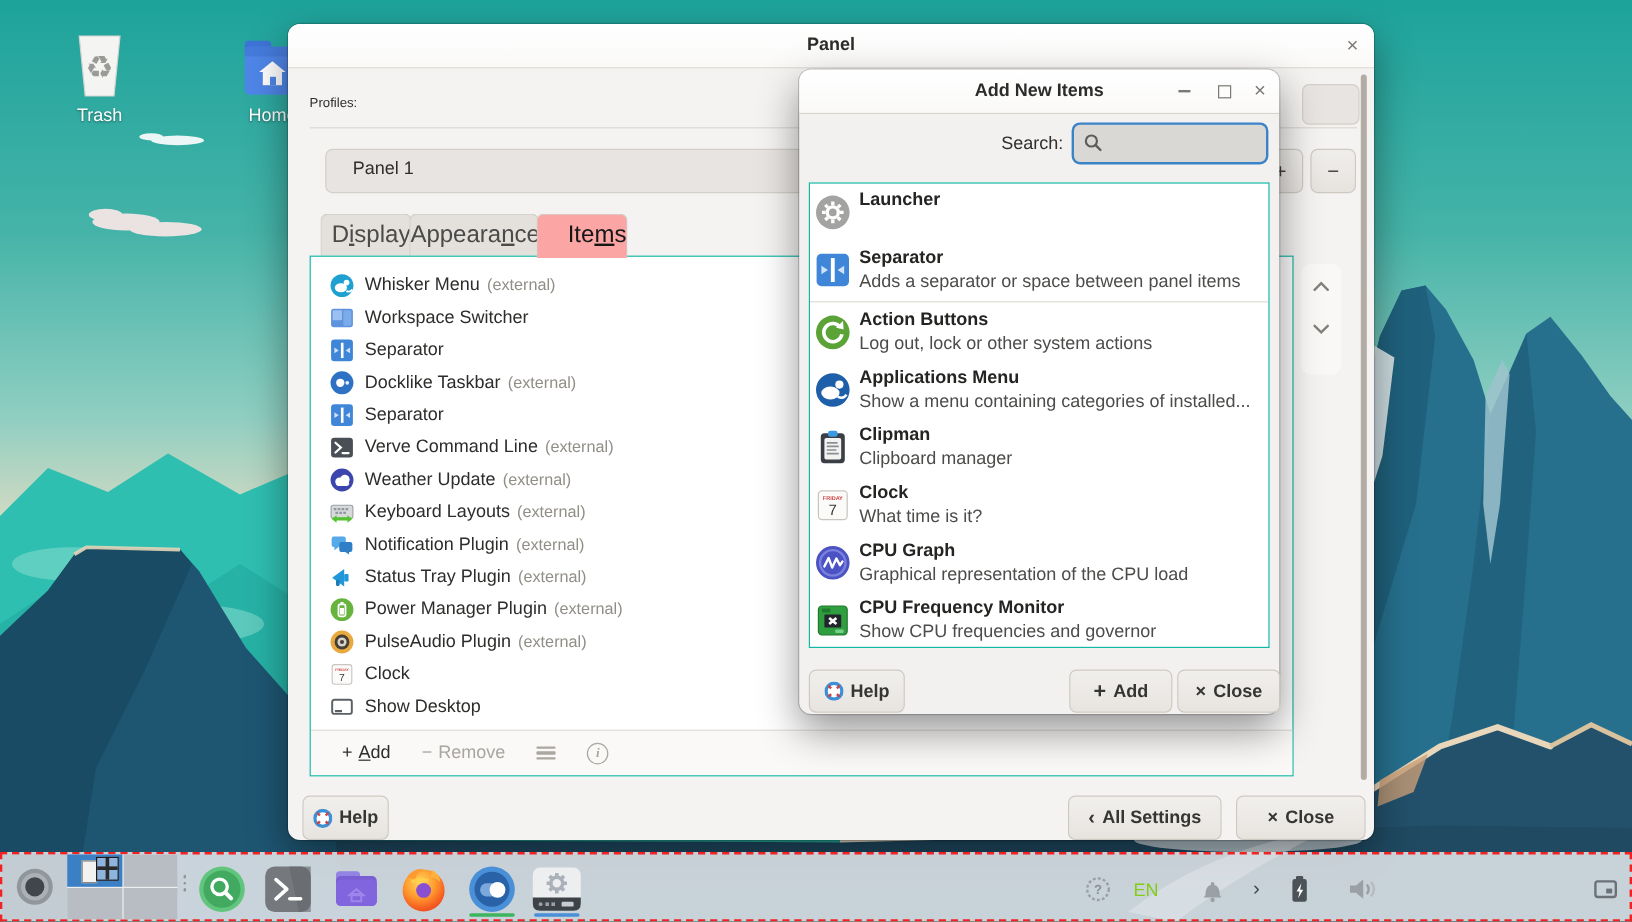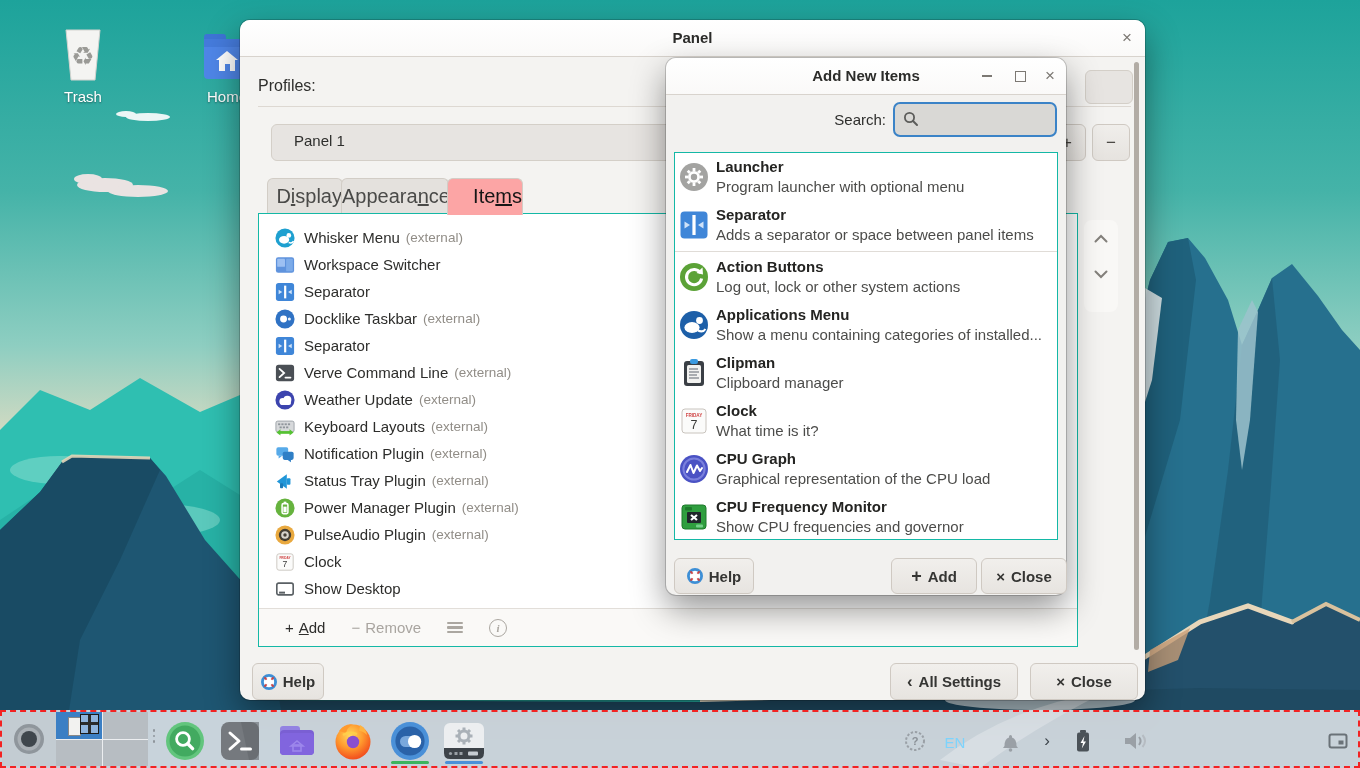--- a/index.html
+++ b/index.html
@@ -82,21 +82,21 @@
     grid-template-columns:1fr 1fr;grid-template-rows:1fr 1fr;gap:1px;background:#eceef0;}
   .wscell{background:#b7bdc2;position:relative;}
   .wscell.active{background:#3b7fc4;}
   .miniwin1{position:absolute;left:12px;top:5px;width:11px;height:17px;background:#f2f2f0;border:1px solid #888;}
   .miniwin2{position:absolute;left:24px;top:2px;width:17px;height:18px;background:#8fb4dd;border:1.5px solid #1b1b1b;}
   .miniwin2:before{content:"";position:absolute;left:7px;top:0;bottom:0;width:2.5px;background:#2b2b2b;}
   .miniwin2:after{content:"";position:absolute;left:0;right:0;top:7px;height:2.5px;background:#2b2b2b;}
   .sepdots{position:absolute;left:150px;top:17px;width:4px;display:flex;flex-direction:column;gap:3px;align-items:center;}
   .sepdots i{width:2.5px;height:2.5px;border-radius:50%;background:#8f969c;}
   .underline{position:absolute;height:3px;width:38px;bottom:2px;border-radius:2px;}
-  .traytxt{font-size:15px;color:#7dd3fc;}
+  .traytxt{font-size:15px;color:#84cc16;}
   .clock{position:absolute;right:40px;top:3px;text-align:right;color:#5b6670;line-height:1.05;}
   .clock .t{font-size:25px;}
   .clock .d{font-size:18.5px;}
 </style>
 </head>
 <body>
 
 <div class="desktop">
 
   <svg class="abs" style="left:0;top:0;z-index:0" width="1360" height="768" viewBox="0 0 1360 768" preserveAspectRatio="none">
@@ -165,21 +165,21 @@
   </div>
 
   <div class="win" style="left:240px;top:20px;width:905px;height:680px;z-index:5;">
     <div class="titlebar">
       <div class="title">Panel</div>
       <div class="wc" style="right:5px;">
           <span>×</span>
         </div>
     </div>
 
-    <div class="abs" style="left:18px;top:56px;font-size:16px;line-height:20px;">Profiles:</div>
+    <div class="abs" style="left:18px;top:56px;font-size:11px;line-height:20px;">Profiles:</div>
     <div class="combo abs" style="left:845px;top:50px;width:46px;height:32px;"></div>
     <div class="divider" style="left:18px;top:86px;width:873px;"></div>
 
     <div class="combo abs" style="left:3px;top:104px;width:792px;height:35px;margin-left:28px;">
       <span class="abs" style="left:22px;top:7px;font-size:15px;">Panel 1</span>
     </div>
     <div class="sqbtn abs" style="left:808px;top:104px;width:36px;height:35px;">
         <span>+</span>
       </div>
     <div class="sqbtn abs" style="left:852px;top:104px;width:36px;height:35px;">
@@ -436,21 +436,20 @@
               <path d="M15 21 L15 24"></path>
               <path d="M6 15 L9 15"></path>
               <path d="M21 15 L24 15"></path>
               <path d="M8.7 8.7 L10.8 10.8"></path>
               <path d="M21.3 8.7 L19.2 10.8"></path>
               <path d="M8.7 21.3 L10.8 19.2"></path>
               <path d="M21.3 21.3 L19.2 19.2"></path>
             </g>
           </svg>
         <span class="nm">Launcher</span>
-        <span class="ds">Program launcher with optional menu</span>
       </div>
       <div class="arow">
         <svg class="ic" viewBox="0 0 30 30">
             <rect x="1.5" y="1.5" width="27" height="27" rx="4" fill="#3f86d8"></rect>
             <rect x="13.4" y="5" width="3.2" height="20" fill="#fff"></rect>
             <path d="M11 15 L5.5 11.4 L5.5 18.6 Z" fill="#cfe2f8"></path>
             <path d="M19 15 L24.5 11.4 L24.5 18.6 Z" fill="#cfe2f8"></path>
           </svg>
         <span class="nm">Separator</span>
         <span class="ds">Adds a separator or space between panel items</span>

